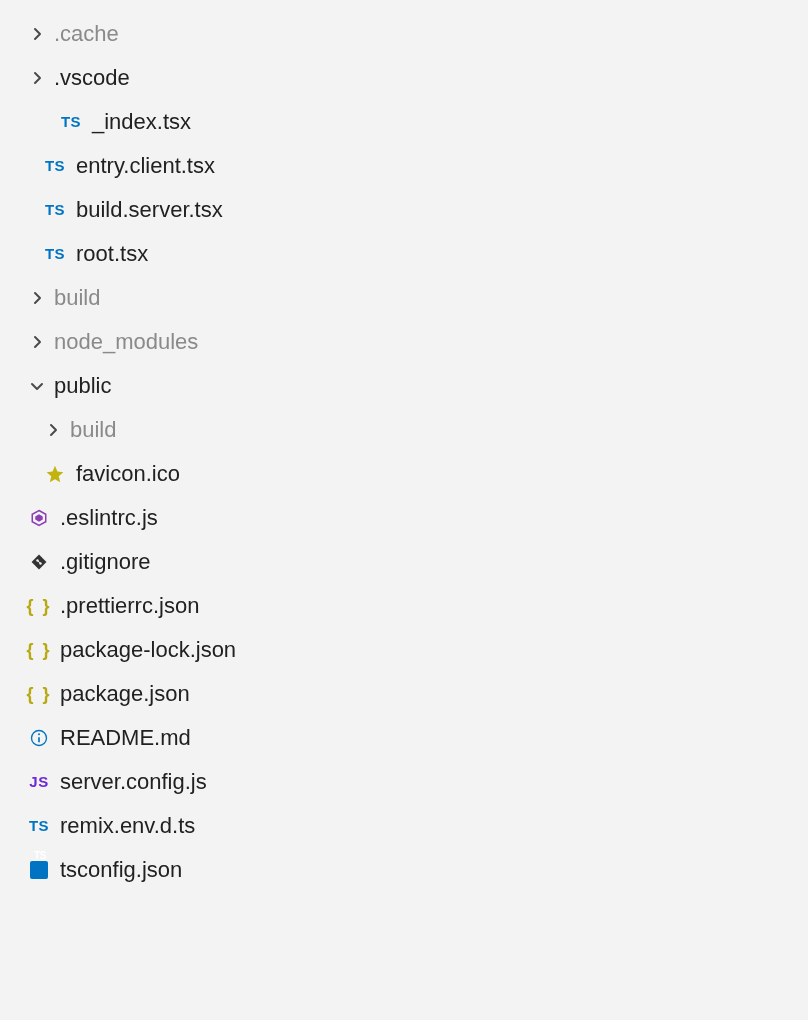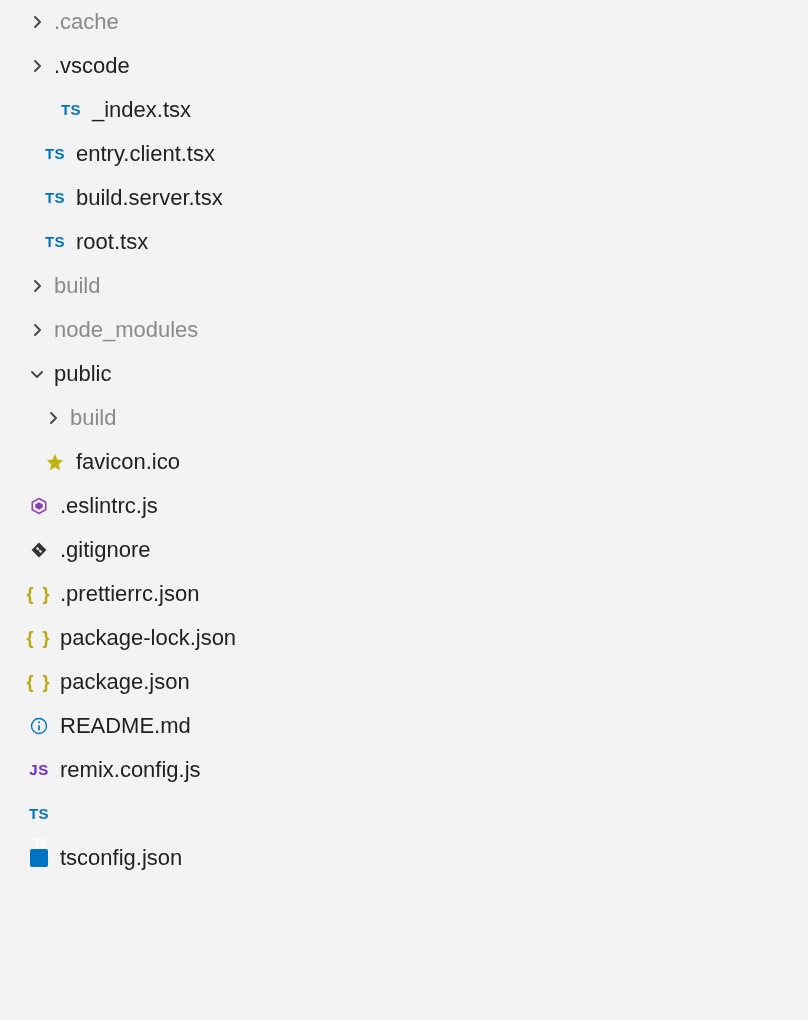--- a/index.html
+++ b/index.html
@@ -4,21 +4,21 @@
 <style>
   * { box-sizing: border-box; margin: 0; padding: 0; }
   html, body { width: 808px; height: 1020px; }
   body {
     background: #f3f3f3;
     font-family: -apple-system, BlinkMacSystemFont, "Segoe UI", Helvetica, Arial, sans-serif;
     font-size: 22px;
     color: #212121;
     padding-top: 0px;
   }
-  .tree { padding-top: 0; }
+  .tree { padding-top: 12px; }
   .row {
     display: flex;
     align-items: center;
     height: 44px;
     line-height: 44px;
     cursor: pointer;
     user-select: none;
     white-space: nowrap;
   }
   .indent-0 { padding-left: 28px; }
@@ -196,25 +196,26 @@
           <circle cx="12" cy="12" r="9"></circle>
           <line x1="12" y1="11" x2="12" y2="17" stroke-width="2"></line>
           <circle cx="12" cy="7.5" r="1.2" fill="#0074c2" stroke="none"></circle>
         </svg>
     </span>
     <span class="label">README.md</span>
   </div>
 
   <div class="row indent-0">
     <span class="ficon js-text">JS</span>
-    <span class="label">remix.config.js</span>
-  </div>
-
-  <div class="row indent-0">
-    <span class="ficon ts-text">TS</span>
+    <span class="label">server.config.js</span>
+  </div>
+
+  <div class="row indent-0">
+    <span class="ficon ts-text">TS</span>
+    <span class="label">remix.env.d.ts</span>
   </div>
 
   <div class="row indent-0">
     <span class="ficon">
       <span class="tsconfig-square">TS</span>
     </span>
     <span class="label">tsconfig.json</span>
   </div>
 
 </div>

